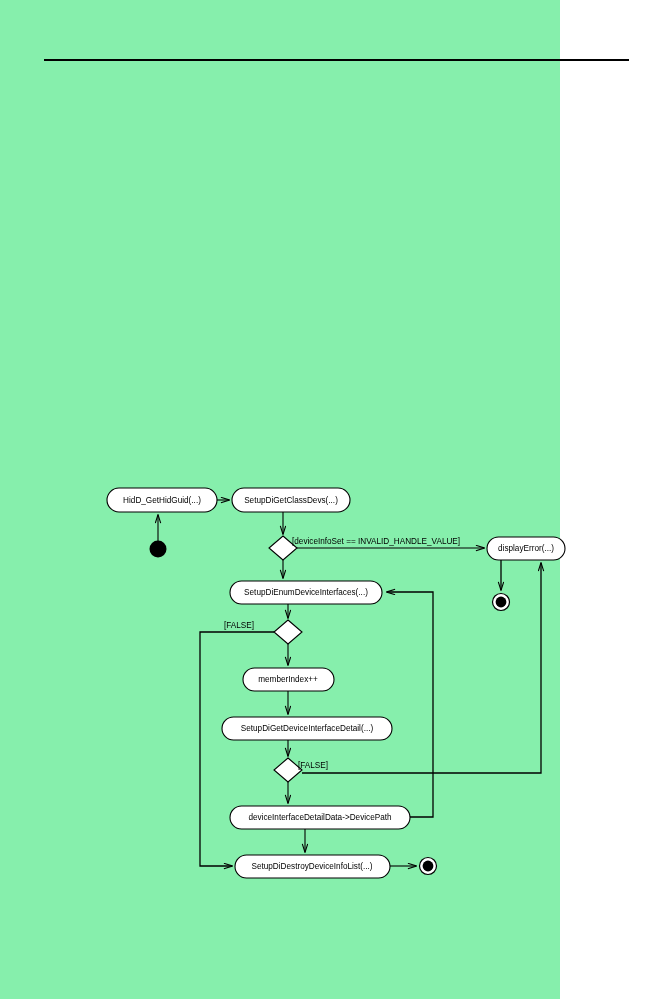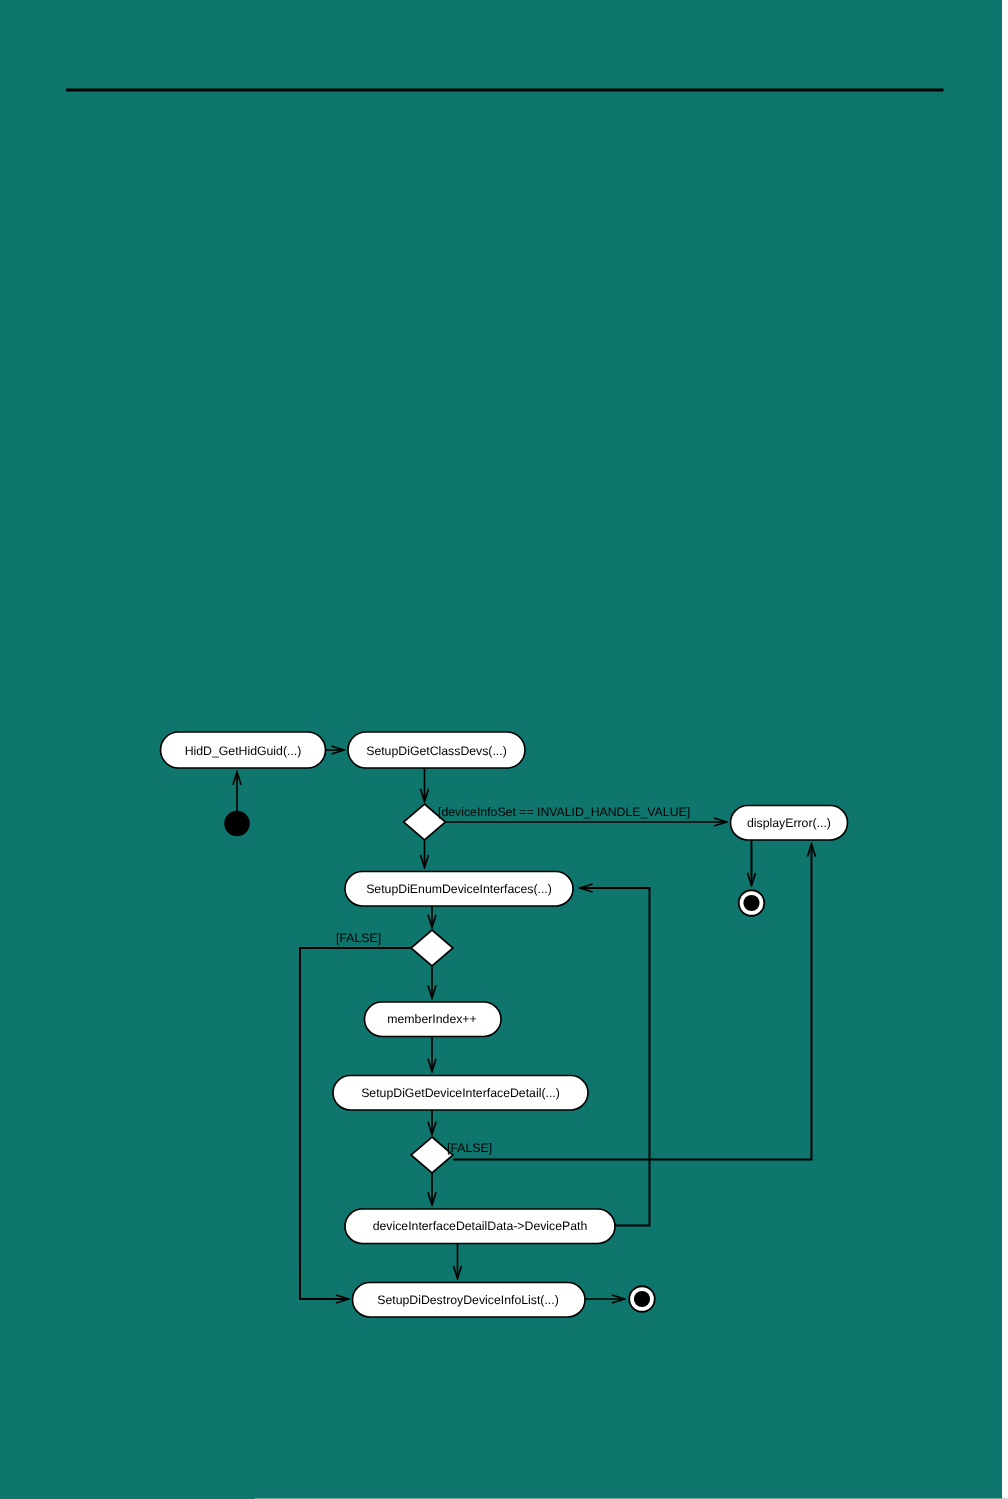--- a/index.html
+++ b/index.html
@@ -11,23 +11,23 @@
   body {
     width: 672px;
     height: 999px;
     position: relative;
     overflow: hidden;
     font-family: "Liberation Sans", sans-serif;
   }
   #page {
     position: absolute;
     left: 0; top: 0;
-    width: 668px;
+    width: 560px;
     height: 999px;
-    background: #0f766e;
+    background: #86efac;
   }
   .header-rule {
     position: absolute;
     left: 44px;
     top: 59px;
     width: 585px;
     height: 0;
     border-top: 2px solid #000000;
   }
   #diagram-svg {

